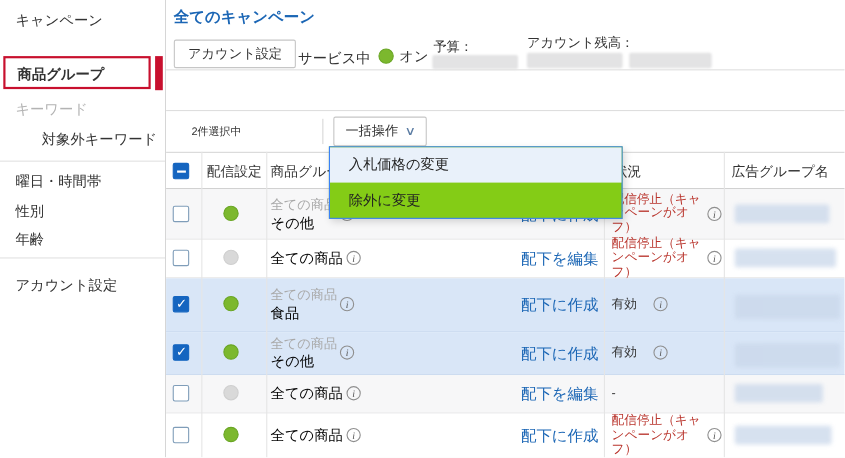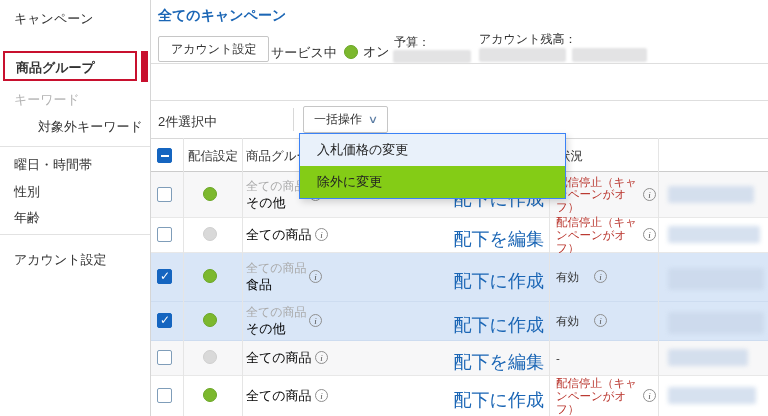--- a/index.html
+++ b/index.html
@@ -29,21 +29,21 @@
   .dot.on  { background:#7cb82e; border:1px solid #6aa625; }
   .dot.off { background:#d9d9d9; border:1px solid #cfcfcf; }
   .toggle-wrap .lbl { font-size:13px; margin-left:5px; vertical-align:middle; }
   .fld-label { position:absolute; font-size:12px; color:#333; }
   .blur { display:block; border-radius:2px; }
   .blur.gray { background:#e3e3e4; filter:blur(1px); }
   .blur.bluey { background:#c9d7ea; opacity:.75; filter:blur(2px); }
   .hline { position:absolute; left:0; width:617px; height:1px; background:#dedede; }
 
   
-  .sel-count { position:absolute; left:7px; top:113px; font-size:13px; }
+  .sel-count { position:absolute; left:23px; top:113px; font-size:10px; }
   .btn-deselect { position:absolute; left:68px; top:106px; height:27px; line-height:25px; padding:0 13px; }
   .vline { position:absolute; left:142px; top:108px; width:1px; height:23px; background:#d8d8d8; }
   .btn-bulk { position:absolute; left:152px; top:106px; height:27px; line-height:25px; padding:0 10px; }
   .chev { display:inline-block; margin-left:7px; color:#5b7ca3; font-size:11px; transform:scaleX(1.3); }
   .chev::before { content:"\2228"; }
 
   
   .menu { position:absolute; left:148px; top:133px; width:267px; background:#84cc16; border:1px solid #3b82f6; box-shadow:2px 3px 7px rgba(0,0,0,.16); z-index:30; }
   .menu-item { height:32px; line-height:32px; padding-left:17px; font-size:13px; color:#222; cursor:pointer; }
   .menu-item.hl { background:#e9f1fa; }
@@ -65,21 +65,21 @@
   .rdot { position:absolute; left:52px; top:calc(50% - 8px); }
   .grp { position:absolute; left:95px; top:50%; transform:translateY(-50%); line-height:1.35; }
   .gp { font-size:12px; color:#a9a9a9; white-space:nowrap; }
   .gs { font-size:13px; color:#000000; white-space:nowrap; }
   .info { position:absolute; width:13px; height:13px; border:1px solid #8f8f8f; border-radius:50%; color:#555;
           font-size:9px; line-height:12px; text-align:center; font-family:"Liberation Serif","DejaVu Serif",serif; font-style:italic; cursor:pointer; }
   .info::before { content:"i"; }
   .i-grp { left:158px; top:calc(50% - 7px); }
   .i-grp.oneline { left:164px; }
   .i-status { left:492px; top:calc(50% - 7px); }
-  .rlink { position:absolute; left:300px; width:93px; top:calc(50% - 8px); text-align:right; font-size:18px; color:#1b66b5; cursor:pointer; white-space:nowrap; }
+  .rlink { position:absolute; left:300px; width:93px; top:calc(50% - 8px); text-align:right; font-size:14px; color:#1b66b5; cursor:pointer; white-space:nowrap; }
   .status { position:absolute; left:405px; width:84px; top:50%; transform:translateY(-50%); font-size:11.5px; line-height:1.12; color:#333; }
   .status.red { color:#b9342c; }
   .b-adgroup { position:absolute; left:517px; top:calc(50% - 9px); height:17px; }
 
   .coldiv { position:absolute; width:1px; background:#e5e5e5; top:138px; height:278px; pointer-events:none; }
 </style>
 </head>
 <body>
 
 <div class="screen">
@@ -121,20 +121,21 @@
 
     <span class="sel-count">2件選択中</span>
     <div class="vline"></div>
     <div class="btn btn-bulk"><span>一括操作</span><span class="chev"></span></div>
 
     <div class="thead">
       <span class="cb indet hdr-cb"></span>
       <span class="th" style="left:37px">配信設定</span>
       <span class="th" style="left:95px">商品グループ</span>
       <span class="th" style="left:407px">状況</span>
+      <span class="th" style="left:514px">広告グループ名</span>
     </div>
 
     <div class="trow alt" style="top:172px;height:46px">
       <span class="cb"></span>
       <span class="dot on rdot"></span>
       <div class="grp">
         <div class="gp">全ての商品</div>
         <div class="gs">その他</div>
       </div>
       <span class="info i-grp"></span>

